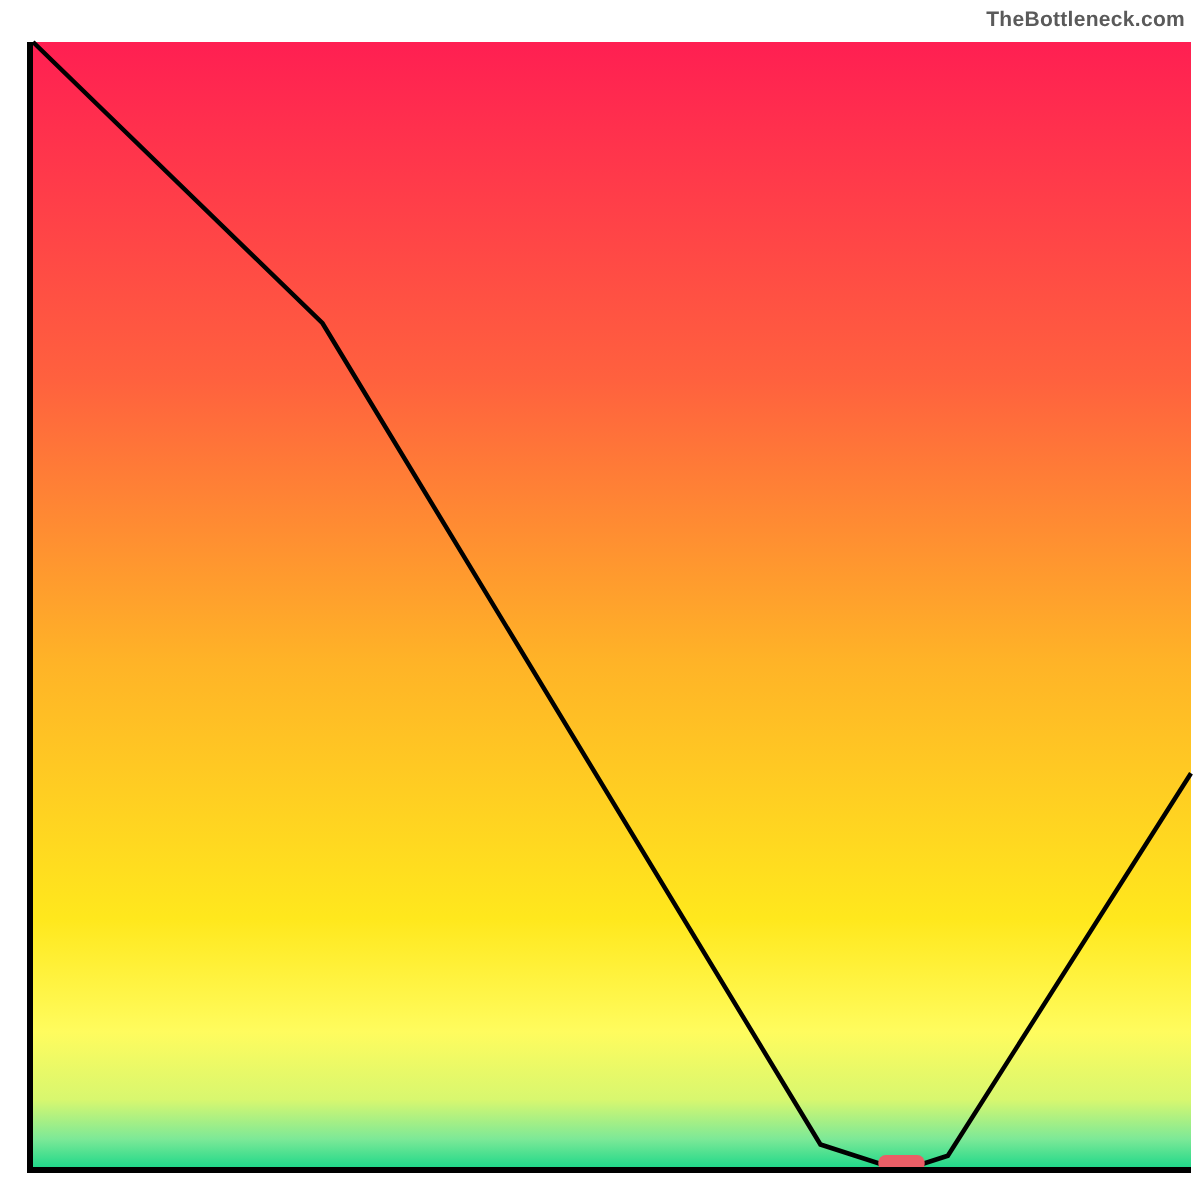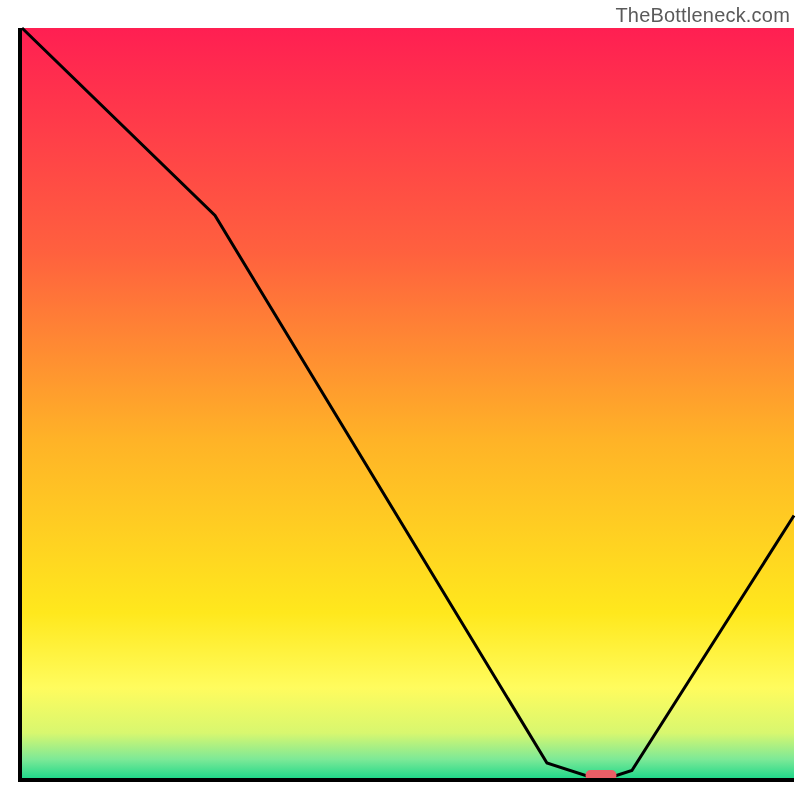--- a/index.html
+++ b/index.html
@@ -12,22 +12,22 @@
   }
   .wrapper {
     position: relative;
     width: 800px;
     height: 800px;
   }
   .watermark {
     position: absolute;
     top: 4px;
     right: 10px;
-    font-size: 20px;
-    font-weight: 400;
+    font-size: 14px;
+    font-weight: 700;
     color: #5a5a5a;
     letter-spacing: 0.2px;
     z-index: 3;
   }
   svg {
     display: block;
   }
 </style>
 </head>
 <body>

